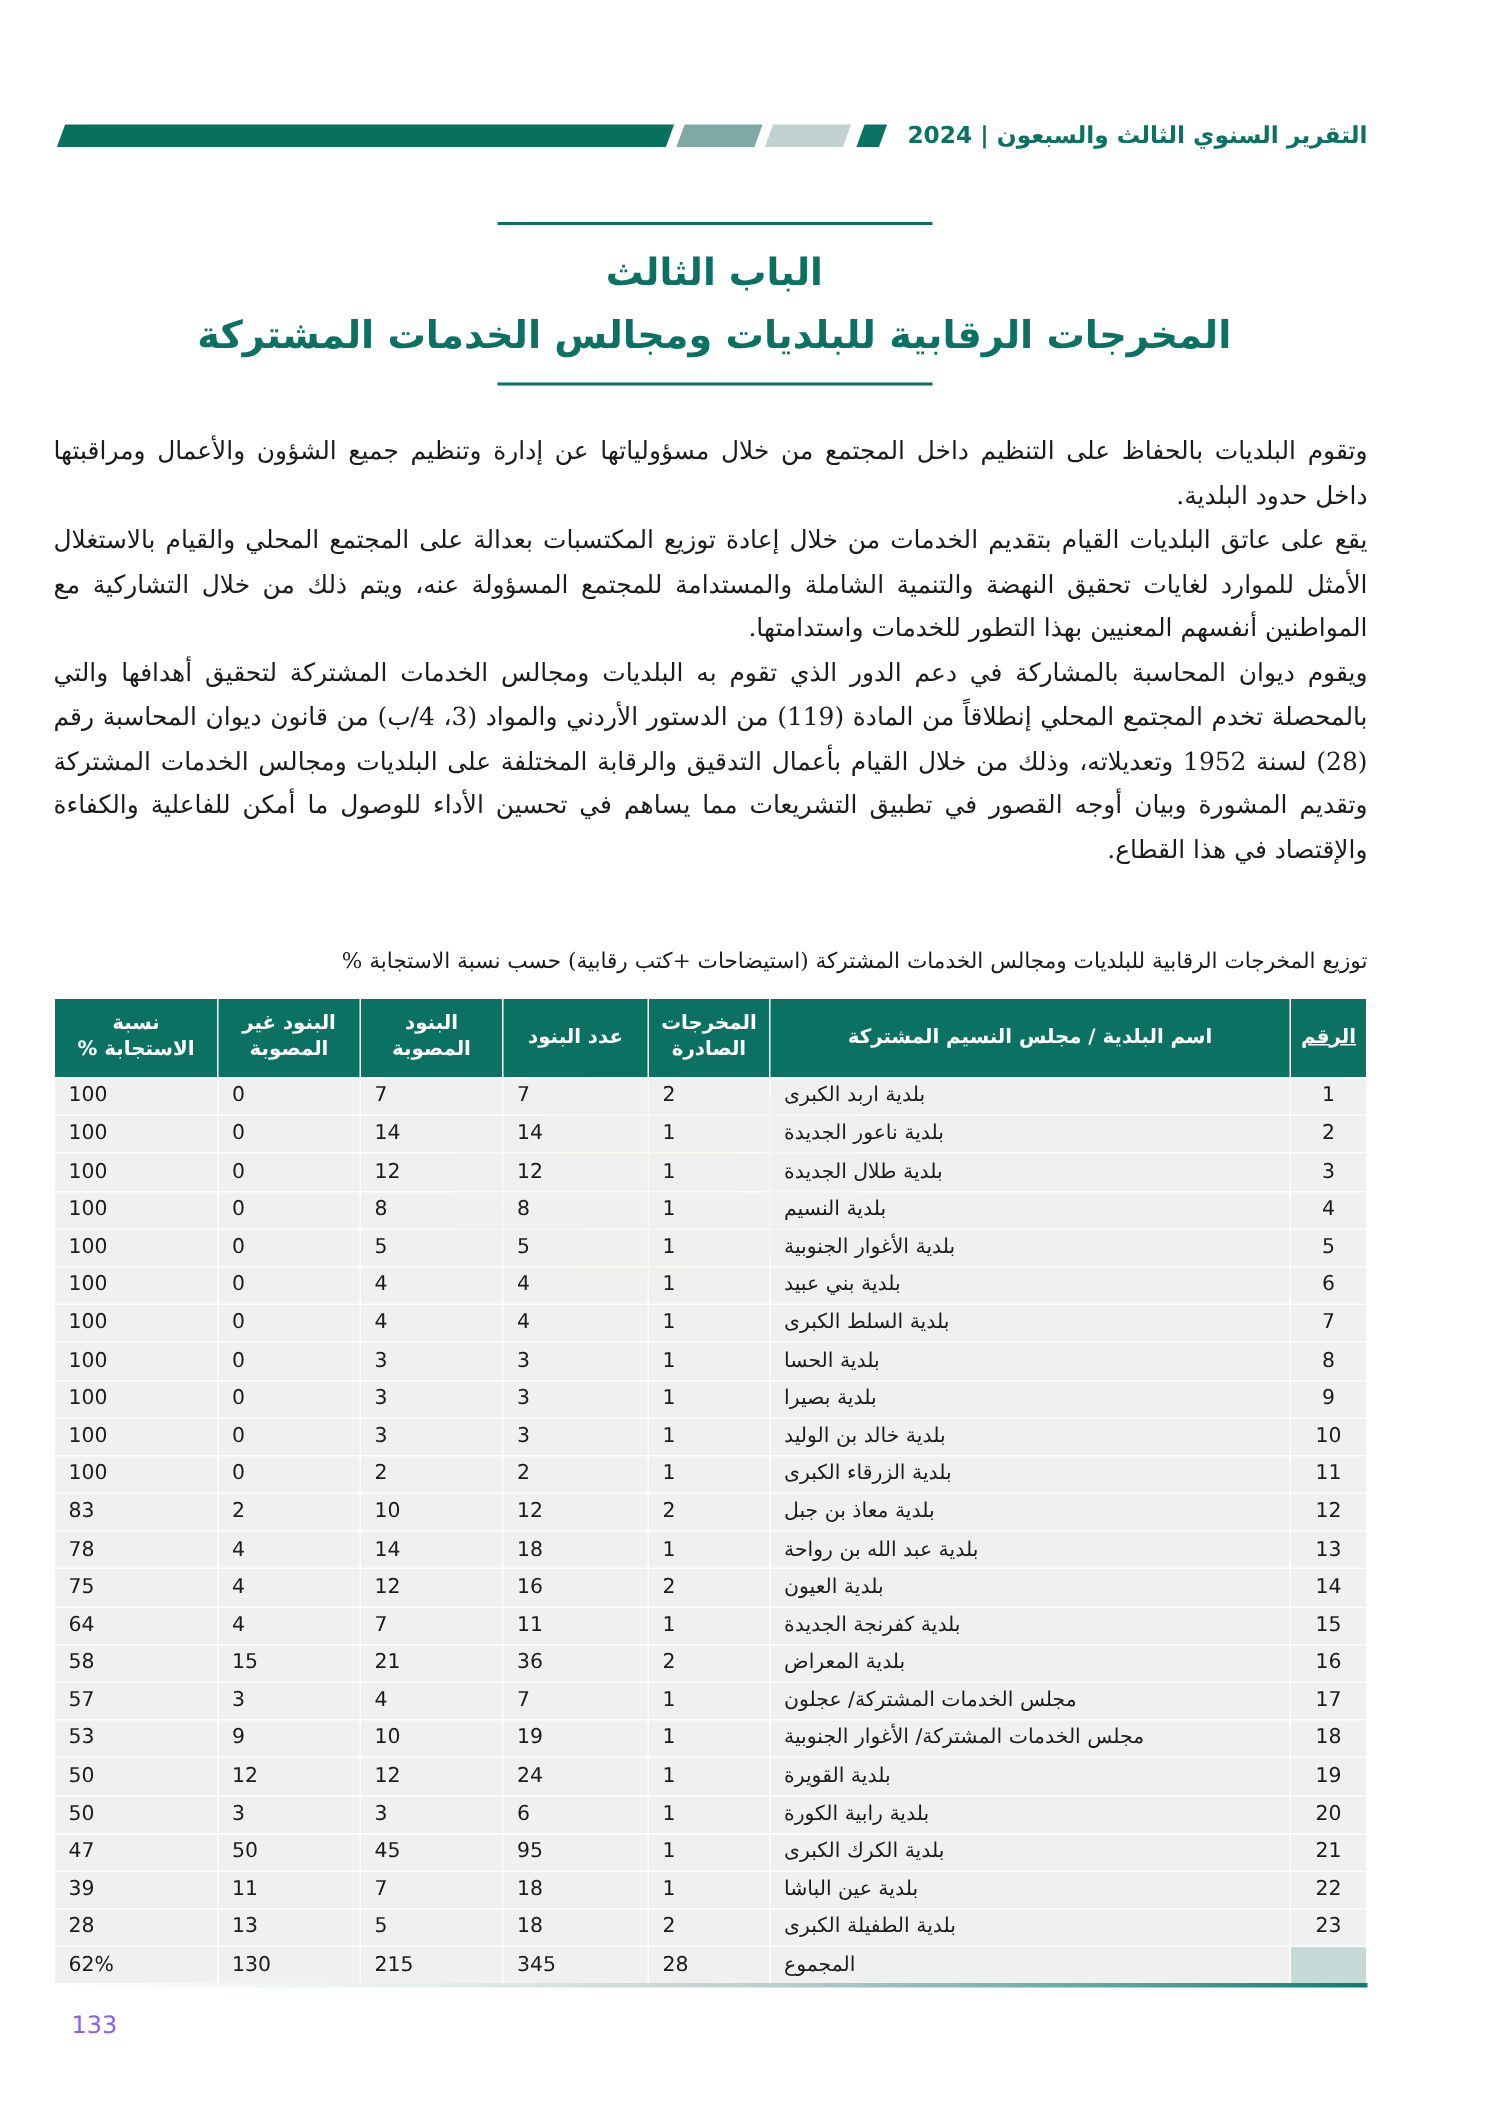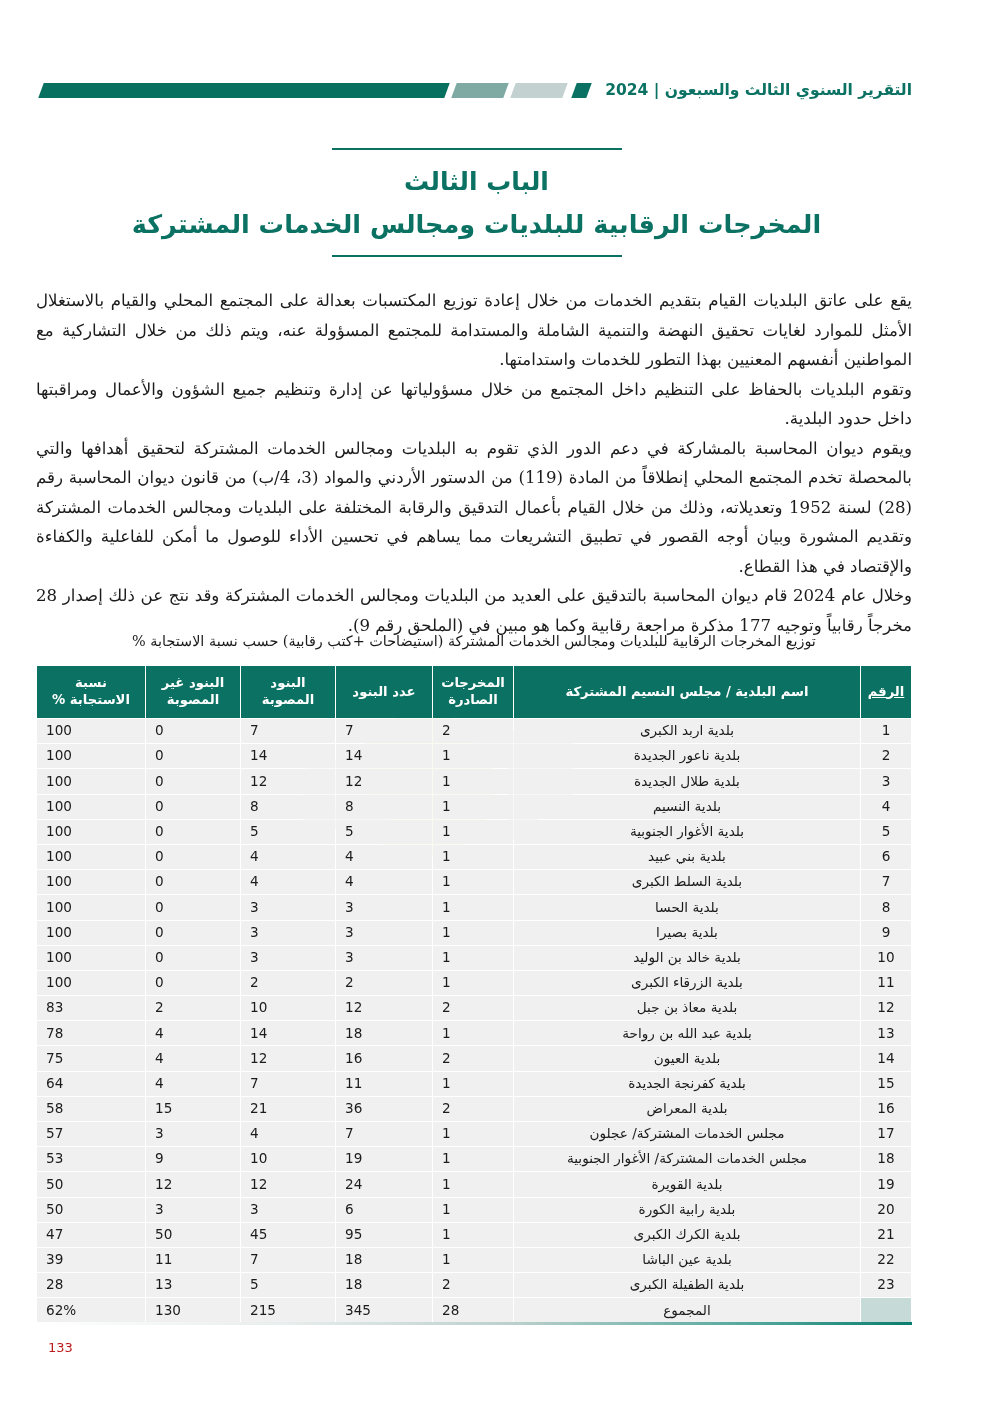--- a/index.html
+++ b/index.html
@@ -110,21 +110,21 @@
   }
 
   
   .table-caption {
     position: absolute;
     top: 632px;
     right: 88px;
     width: 876px;
     font-size: 14.4px;
     color: #1b1b1b;
-    text-align: center;
+    text-align: right;
     font-family: "DejaVu Serif", "Liberation Serif", serif;
     line-height: 1.3;
   }
 
   
   .watermark {
     position: absolute;
     top: 690px;
     left: 320px;
     width: 360px;
@@ -165,21 +165,21 @@
     font-size: 13.6px;
     height: 24.2px;
     padding: 0 9px;
     border: 0;
     color: #1b1b1b;
     line-height: 1.15;
     white-space: nowrap;
     overflow: hidden;
   }
   td.c-num      { text-align: center; width: 42px; }
-  td.c-name     { text-align: center;  }
+  td.c-name     { text-align: left;  }
   td.c-val      { text-align: left;  }
   th.h-num      { width: 42px; text-decoration: underline; }
   th.h-out      { width: 72px; }
   th.h-items    { width: 88px; }
   th.h-fixed    { width: 86px; }
   th.h-unfixed  { width: 86px; }
   th.h-rate     { width: 100px; }
 
   tr.total-row td {
     background: #c6dad7;
@@ -195,22 +195,22 @@
     top: 1322px;
     right: 88px;
     width: 876px;
     height: 2.5px;
     background: linear-gradient(to left, #0b7d70 0%, #51a79c 18%, #b9cfcb 45%, #e8eeed 72%, #ffffff 100%);
   }
   .page-number {
     position: absolute;
     top: 1340px;
     left: 95px;
-    font-size: 13px;
-    color: #b91c1c;
+    font-size: 16px;
+    color: #8b5cf6;
     font-family: "DejaVu Sans", "Liberation Sans", sans-serif;
     direction: ltr;
   }
 </style>
 </head>
 <body>
 
 <div class="page">
 
   <div class="running-header">
@@ -224,24 +224,23 @@
   </div>
 
   <div class="title-wrap">
     <div class="title-rule"></div>
     <div class="chapter-title">الباب الثالث</div>
     <div class="chapter-subtitle">المخرجات الرقابية للبلديات ومجالس الخدمات المشتركة</div>
     <div class="title-rule bottom"></div>
   </div>
 
   <div class="body-text">
+    <p>وتقوم البلديات بالحفاظ على التنظيم داخل المجتمع من خلال مسؤولياتها عن إدارة وتنظيم جميع الشؤون والأعمال ومراقبتها داخل حدود البلدية.</p>
     <p>يقع على عاتق البلديات القيام بتقديم الخدمات من خلال إعادة توزيع المكتسبات بعدالة على المجتمع المحلي والقيام بالاستغلال الأمثل للموارد لغايات تحقيق النهضة والتنمية الشاملة والمستدامة للمجتمع المسؤولة عنه، ويتم ذلك من خلال التشاركية مع المواطنين أنفسهم المعنيين بهذا التطور للخدمات واستدامتها.</p>
-    <p>وتقوم البلديات بالحفاظ على التنظيم داخل المجتمع من خلال مسؤولياتها عن إدارة وتنظيم جميع الشؤون والأعمال ومراقبتها داخل حدود البلدية.</p>
     <p>ويقوم ديوان المحاسبة بالمشاركة في دعم الدور الذي تقوم به البلديات ومجالس الخدمات المشتركة لتحقيق أهدافها والتي بالمحصلة تخدم المجتمع المحلي إنطلاقاً من المادة (119) من الدستور الأردني والمواد (3، 4/ب) من قانون ديوان المحاسبة رقم (28) لسنة 1952 وتعديلاته، وذلك من خلال القيام بأعمال التدقيق والرقابة المختلفة على البلديات ومجالس الخدمات المشتركة وتقديم المشورة وبيان أوجه القصور في تطبيق التشريعات مما يساهم في تحسين الأداء للوصول ما أمكن للفاعلية والكفاءة والإقتصاد في هذا القطاع.</p>
-    <p>وخلال عام 2024 قام ديوان المحاسبة بالتدقيق على العديد من البلديات ومجالس الخدمات المشتركة وقد نتج عن ذلك إصدار 28 مخرجاً رقابياً وتوجيه 177 مذكرة مراجعة رقابية وكما هو مبين في (الملحق رقم 9).</p>
   </div>
 
   <div class="table-caption">توزيع المخرجات الرقابية للبلديات ومجالس الخدمات المشتركة (استيضاحات +كتب رقابية) حسب نسبة الاستجابة %</div>
 
   <svg class="watermark" viewBox="0 0 360 230" aria-hidden="true">
     <ellipse cx="150" cy="95" rx="72" ry="72" fill="#e9eccf"></ellipse>
     <path d="M30 110 L115 110 L115 140 L30 140 Z" fill="#e4e4e4"></path>
     <path d="M200 40 L300 40 L300 70 L200 70 Z" fill="#e4e4e4"></path>
     <path d="M235 70 L300 70 L300 110 L265 110 L265 150 L235 150 Z" fill="#e4e4e4"></path>
     <path d="M30 80 Q60 60 95 80 L95 115 L30 115 Z" fill="#ededed"></path>

